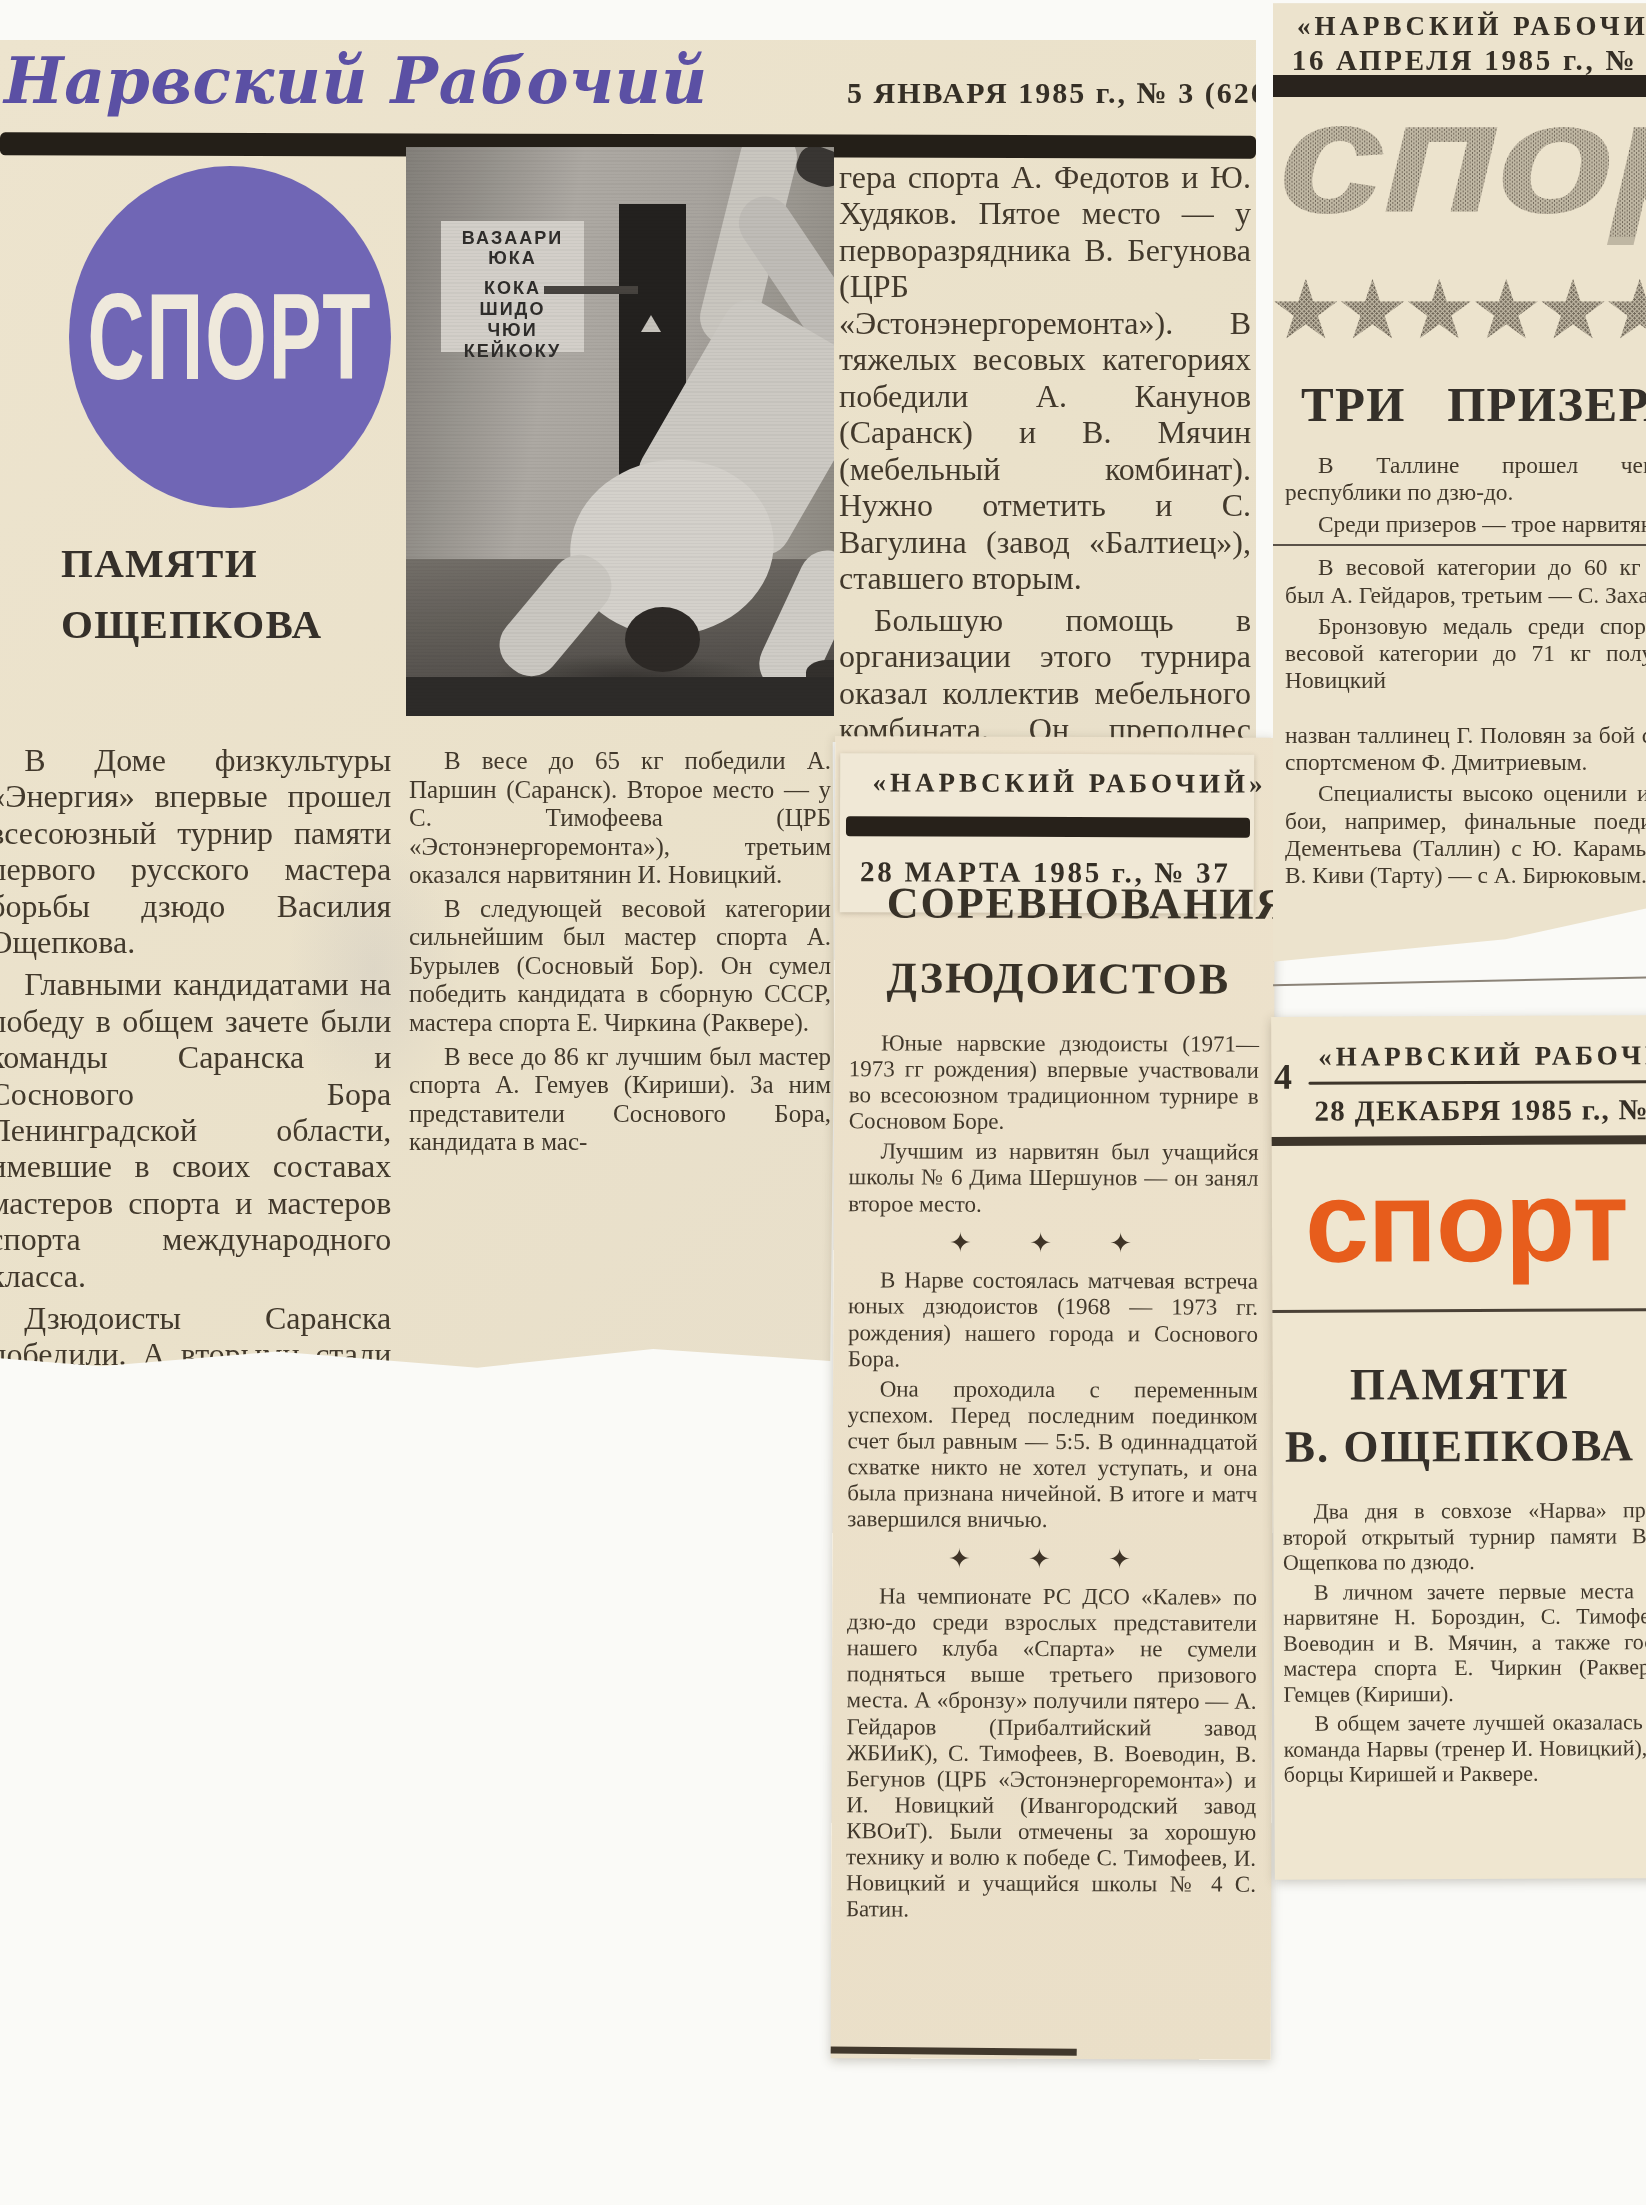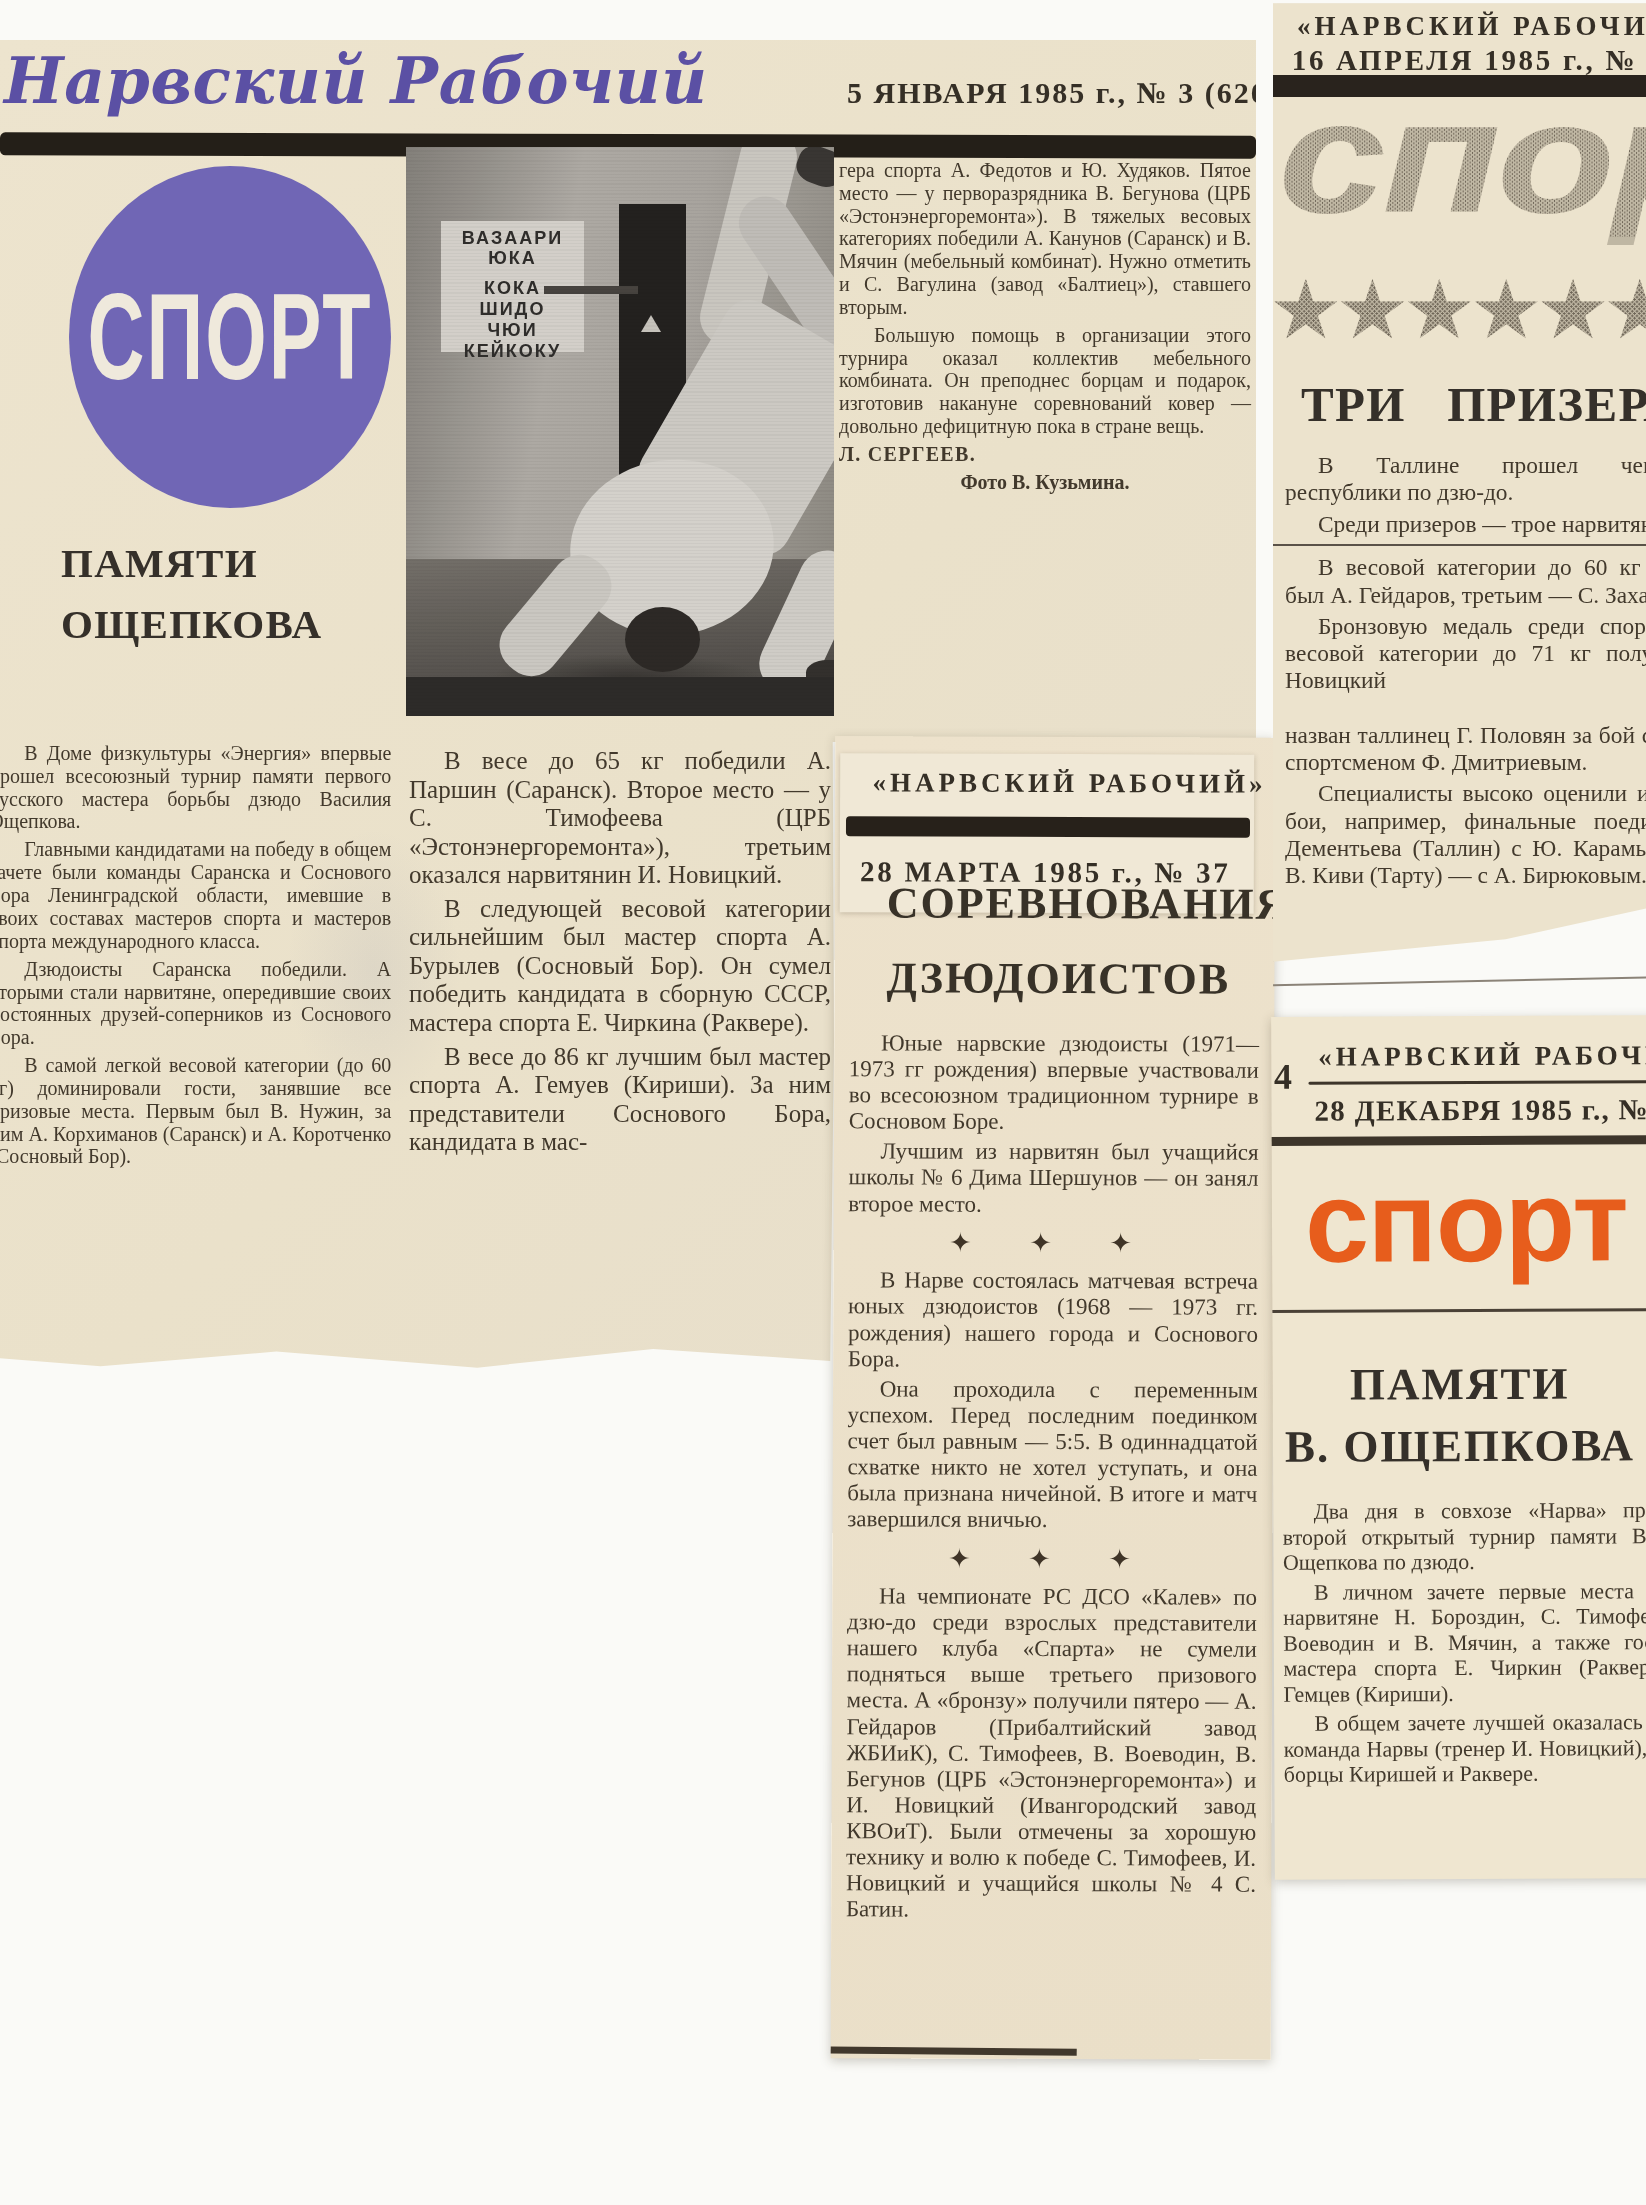--- a/index.html
+++ b/index.html
@@ -14,21 +14,21 @@
   .masthead1{left:4px;top:4px;font-family:"DejaVu Serif",serif;font-style:italic;font-weight:bold;
              font-size:63px;color:#5b50a4;letter-spacing:0.7px;white-space:nowrap;}
   .dateline1{left:847px;top:36px;font-size:30px;font-weight:bold;letter-spacing:2px;white-space:nowrap;color:#352f26;}
   .rule-heavy1{left:0;top:94px;width:1256px;height:23px;background:#241f18;transform:rotate(.15deg);border-radius:5.3px;}
   .sport-oval{left:69px;top:126px;width:322px;height:342px;background:#7066b5;border-radius:50%;
               display:flex;align-items:center;justify-content:center;}
   .sport-oval span{font-family:"Liberation Sans",sans-serif;font-weight:bold;font-size:79px;color:#efe9dc;
                    letter-spacing:2px;transform:scaleY(1.55);}
   .headline1{left:61px;top:493px;width:334px;font-size:41px;font-weight:bold;line-height:1.48;
              letter-spacing:1.3px;color:#35302a;white-space:nowrap;}
-  .bodycol{font-size:20px;line-height:1.14;text-align:justify;color:#42392c;}
+  .bodycol{font-size:32px;line-height:1.14;text-align:justify;color:#42392c;}
   .bodycol p{margin:0 0 5.3px 0;text-indent:35px;}
   .bodycol p.cont{text-indent:0;}
   .col1{left:-10.7px;top:702px;width:402px;}
   .col2{left:409px;top:707px;width:422px;font-size:25px;}
   .col3{left:839px;top:119px;width:412px;}
   .byline{font-weight:bold;text-indent:0 !important;letter-spacing:1.3px;}
   .photocredit{text-align:center;font-weight:bold;text-indent:0 !important;}
 
   
   .photo{left:406px;top:107px;width:428px;height:569px;overflow:hidden;background:#a59a87;filter:saturate(.35) contrast(.95);}

